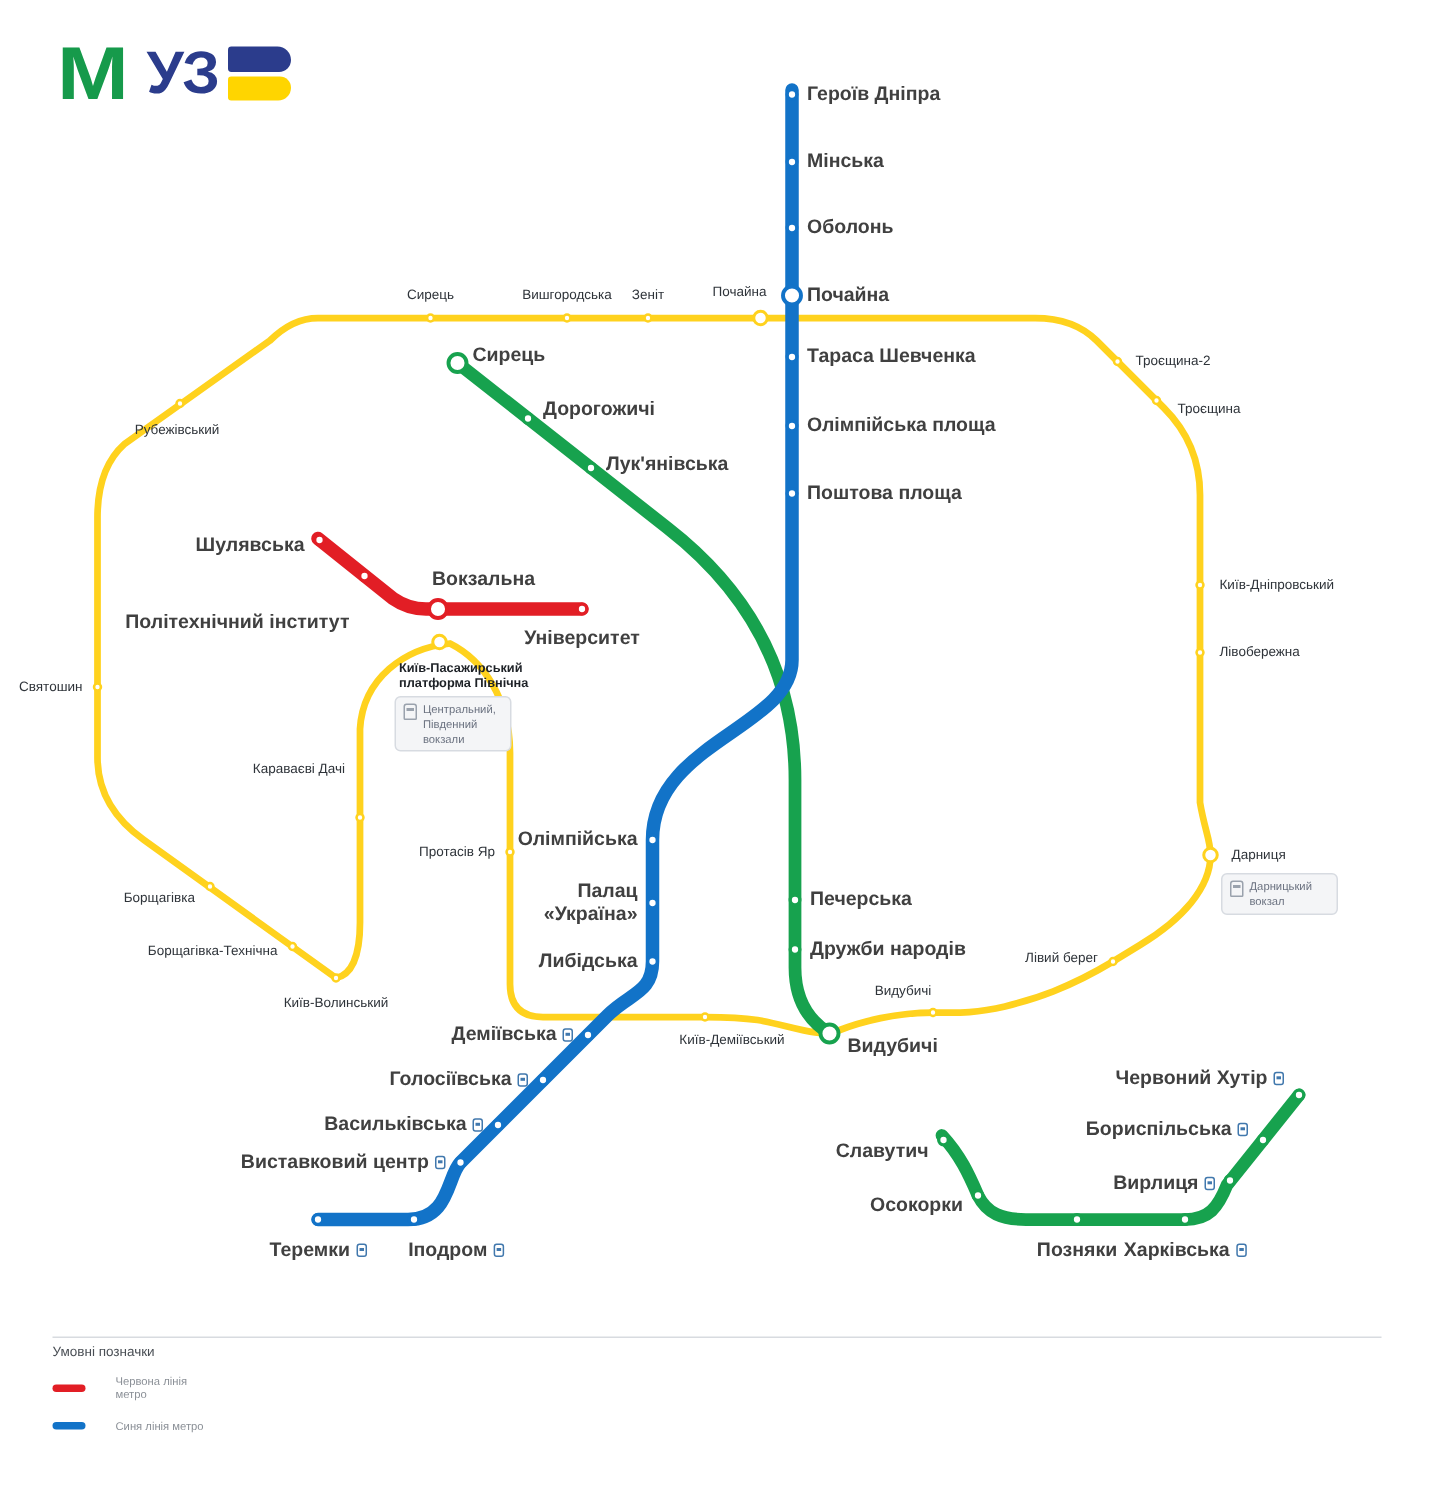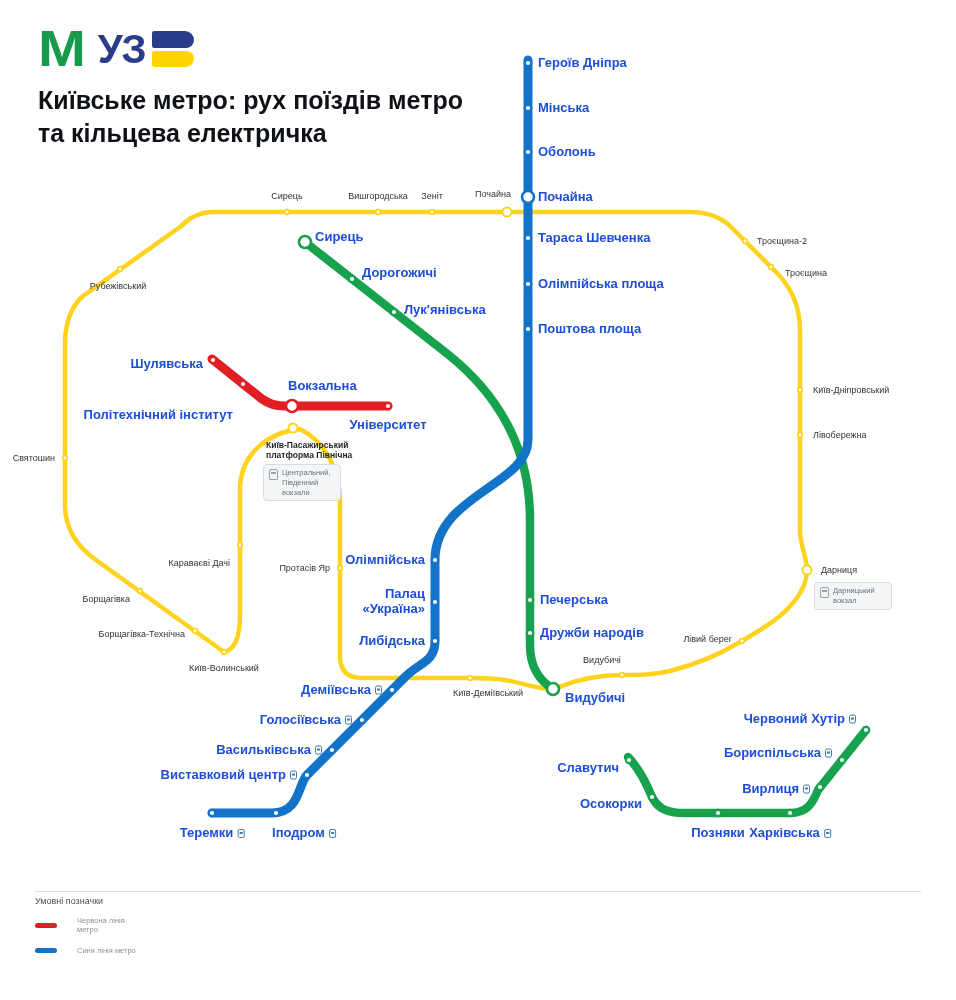--- a/index.html
+++ b/index.html
@@ -10,21 +10,21 @@
   .m-logo{font-size:50px;font-weight:bold;color:#169a4b;line-height:46px;transform:scaleX(1.15);transform-origin:left;}
   .uz{display:flex;align-items:center;gap:6px;}
   .uz-text{font-size:40px;font-weight:bold;color:#2b3c8c;letter-spacing:-1px;}
   .uz-flag{display:flex;flex-direction:column;gap:3px;width:42px;height:36px;}
   .uz-flag-top{flex:1;background:#2b3c8c;border-radius:4px 16px 14px 4px;}
   .uz-flag-bottom{flex:1;background:#ffd500;border-radius:4px 14px 16px 4px;}
   .title{position:absolute;left:38px;top:84px;font-size:25px;font-weight:bold;color:#0e1116;line-height:1.32;}
   
   #map-svg{position:absolute;left:0;top:0;}
   #map-labels{position:absolute;left:0;top:0;width:956px;height:1000px;pointer-events:none;}
-  .st-label{position:absolute;font-size:13px;font-weight:bold;color:#1d4ed8;white-space:pre-line;line-height:1.15;}
+  .st-label{position:absolute;font-size:13px;font-weight:bold;color:#404040;white-space:pre-line;line-height:1.15;}
   .st-label.small{font-size:9px;font-weight:normal;color:#2f343a;line-height:1.2;}
   .st-label.small.bold{font-weight:bold;font-size:8.5px;color:#1d2126;}
   .bus-icon{display:inline-block;width:7px;height:9px;border:1px solid #4178ad;border-radius:2px;
             margin-left:4px;position:relative;top:1px;box-sizing:border-box;}
   .bus-icon::after{content:"";display:block;margin:2px 1px 0;height:2px;background:#4178ad;}
   .badge{position:absolute;display:flex;align-items:flex-start;gap:4px;background:#f4f5f7;
          border:1px solid #d7dbe1;border-radius:4px;padding:3px 5px;font-size:7.5px;color:#6b7280;
          max-width:66px;line-height:1.3;}
   .train-icon{flex:0 0 auto;width:7px;height:9px;border:1px solid #9aa2ad;border-radius:2px 2px 1px 1px;margin-top:1px;position:relative;}
   .train-icon::after{content:"";position:absolute;left:1px;right:1px;top:2px;height:2px;background:#9aa2ad;}
@@ -51,24 +51,20 @@
     <div class="m-logo">М</div>
     <div class="uz">
       <span class="uz-text">УЗ</span>
       <span class="uz-flag">
         <span class="uz-flag-top"></span>
         <span class="uz-flag-bottom"></span>
       </span>
     </div>
   </div>
 
-  <div class="title">
-    <div>Київське метро: рух поїздів метро</div>
-    <div>та кільцева електричка</div>
-  </div>
 
   <svg id="map-svg" width="956" height="1000" viewBox="0 0 956 1000">
       <path d="M 212 212 L 690 212 Q 716 212 731 227 L 776 272 Q 800 296 800 330 L 800 535 C 803 553 807 560 807 570 C 807 592 788 613 760 630 L 742 641 C 712 659 690 666 670 671 C 648 676 636 675 622 675 C 598 675 574 681 559 687 C 545 692 528 684 505 680 C 492 678 480 678 470 678 L 362 678 Q 340 678 340 656 L 340 502 C 340 466 322 440 300 429 C 270 432 242 452 240 486 L 240 615 C 240 638 234 650 224 652 L 96 560 Q 65 538 65 505 L 65 345 Q 65 312 83 296 L 180 227 Q 195 212 212 212 Z" fill="none" stroke="#ffd21e" stroke-width="4.5" stroke-linecap="round" stroke-linejoin="round"></path>
       <path d="M 305 242 L 445 352 C 490 387 530 440 530 520 L 530 645 C 530 668 540 681 553 689" fill="none" stroke="#17a24e" stroke-width="8.5" stroke-linecap="round" stroke-linejoin="round"></path>
       <path d="M 628 757 C 640 770 646 783 652 797 C 658 809 668 813 684 813 L 790 813 C 806 813 812 805 818 790 L 866 730" fill="none" stroke="#17a24e" stroke-width="8.5" stroke-linecap="round" stroke-linejoin="round"></path>
       <path d="M 528 60 L 528 440 C 528 485 435 495 435 560 L 435 641 C 435 662 420 662 405 677 L 307 775 C 298 784 300 813 272 813 L 212 813" fill="none" stroke="#1273c8" stroke-width="9" stroke-linecap="round" stroke-linejoin="round"></path>
       <path d="M 212 359 L 262 399 Q 272 406 284 406 L 388 406" fill="none" stroke="#e21e25" stroke-width="9" stroke-linecap="round" stroke-linejoin="round"></path>
       <circle cx="528" cy="63" r="3.2" fill="#fff" stroke="#1273c8" stroke-width="2.2"></circle>
       <circle cx="528" cy="108" r="3.2" fill="#fff" stroke="#1273c8" stroke-width="2.2"></circle>
       <circle cx="528" cy="152" r="3.2" fill="#fff" stroke="#1273c8" stroke-width="2.2"></circle>
@@ -166,21 +162,21 @@
       <div class="st-label small" style="left: 785px; top: 273px; transform: translateY(-50%);"><span>Троєщина</span></div>
       <div class="st-label small" style="left: 813px; top: 390px; transform: translateY(-50%);"><span>Київ-Дніпровський</span></div>
       <div class="st-label small" style="left: 813px; top: 435px; transform: translateY(-50%);"><span>Лівобережна</span></div>
       <div class="st-label small" style="left: 821px; top: 570px; transform: translateY(-50%);"><span>Дарниця</span></div>
       <div class="st-label small" style="right: 224px; top: 639px; transform: translateY(-50%); text-align: right;"><span>Лівий берег</span></div>
       <div class="st-label small" style="left: 602px; top: 666px; transform: translate(-50%, -100%); text-align: center;"><span>Видубичі</span></div>
       <div class="st-label small" style="left: 488px; top: 688px; transform: translate(-50%, 0px); text-align: center;"><span>Київ-Деміївський</span></div>
       <div class="st-label small" style="right: 626px; top: 568px; transform: translateY(-50%); text-align: right;"><span>Протасів Яр</span></div>
       <div class="st-label small bold" style="left: 266px; top: 440px;"><span>Київ-Пасажирський
 платформа Північна</span></div>
-      <div class="st-label small" style="right: 726px; top: 563px; transform: translateY(-50%); text-align: center;"><span>Караваєві Дачі</span></div>
+      <div class="st-label small" style="right: 726px; top: 513px; transform: translateY(-50%); text-align: center;"><span>Караваєві Дачі</span></div>
       <div class="st-label small" style="left: 224px; top: 663px; transform: translate(-50%, 0px); text-align: center;"><span>Київ-Волинський</span></div>
       <div class="st-label small" style="right: 771px; top: 634px; transform: translateY(-50%); text-align: right;"><span>Борщагівка-Технічна</span></div>
       <div class="st-label small" style="right: 826px; top: 599px; transform: translateY(-50%); text-align: right;"><span>Борщагівка</span></div>
       <div class="st-label small" style="right: 901px; top: 458px; transform: translateY(-50%); text-align: center;"><span>Святошин</span></div>
       <div class="st-label small" style="left: 118px; top: 281px; transform: translate(-50%, 0px); text-align: center;"><span>Рубежівський</span></div>
       <div class="badge" style="left: 263px; top: 464px;">
         <span class="train-icon"></span>
         <span>Центральний, Південний вокзали</span>
       </div>
       <div class="badge" style="left: 814px; top: 582px;">

